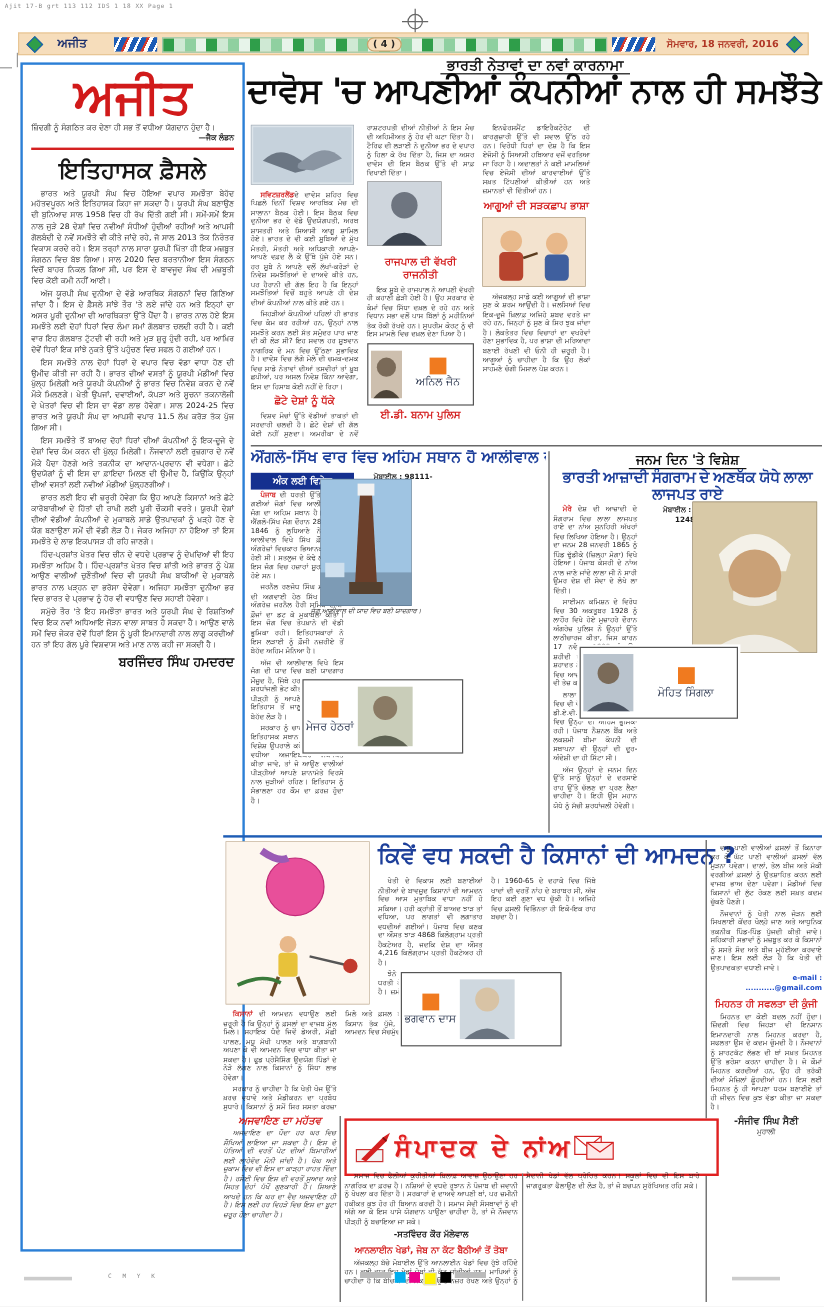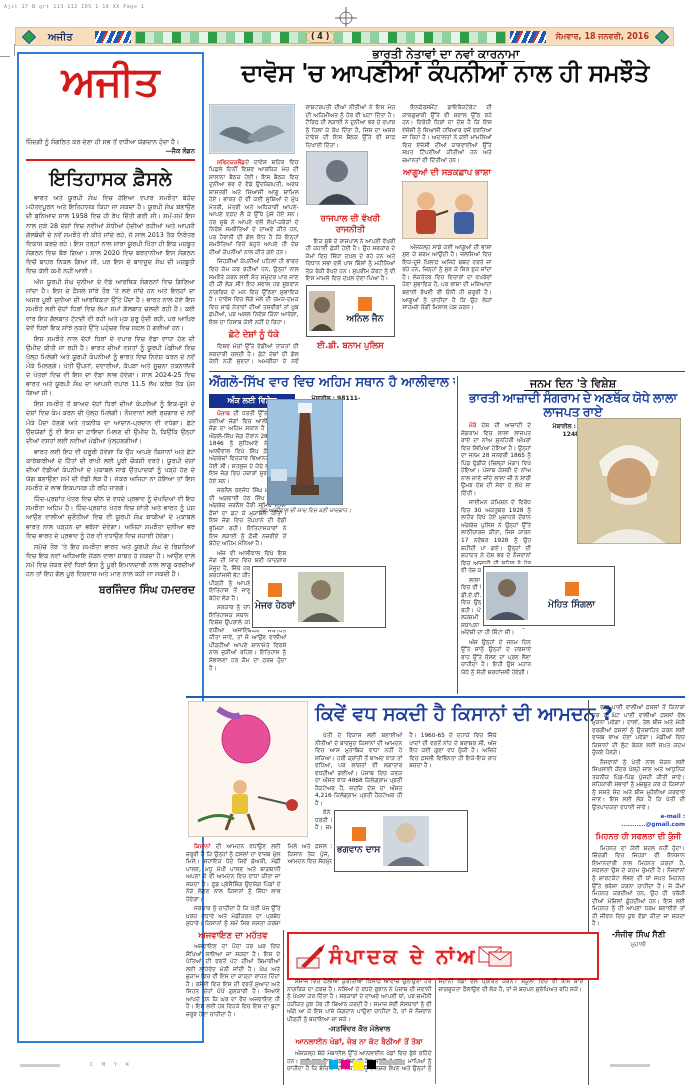--- a/index.html
+++ b/index.html
@@ -16,45 +16,45 @@
   .band-date{font-weight:bold;font-size:8px;color:#b03524;}
   .diamond{width:8px;height:8px;background:#2f9e4a;border:1px solid #1d5cb5;transform:rotate(45deg);}
   .sq-strip{height:11px;background:repeating-linear-gradient(90deg,#2f9e4a 0 9px,#cfe9d4 9px 18px,#8fd0a0 18px 27px,#e7f4ea 27px 36px);border:1px solid #9bc9a8;}
   .stripes{height:12px;width:36px;background:repeating-linear-gradient(115deg,#1d5cb5 0 4px,#ffffff 4px 6px,#1d5cb5 6px 10px,#d23a2e 10px 12px,#ffffff 12px 15px);}
   .page-pill{background:#f6ddbb;border:1px solid #caa36b;border-radius:8px;font-size:8px;font-weight:bold;color:#222;
              padding:0 4px;line-height:10px;}
   
   .edit-box{border:2px solid #2b7fd6;background:#fff;}
   .masthead-title{color:#d11a1a;font-weight:bold;font-size:40px;text-align:center;line-height:1.05;}
   .tagline-oval{display:inline-block;border:1.5px solid #222;border-radius:50%;padding:2px 12px;font-size:9px;font-weight:bold;color:#222;}
-  .quote{font-size:6.4px;color:#222;text-align:justify;line-height:1.35;margin-top:36px;}
+  .quote{font-size:6.4px;color:#222;text-align:justify;line-height:1.35;}
   .quote-author{display:block;text-align:right;font-weight:bold;}
   .red-rule{height:2px;background:#d42020;}
   .edit-head{font-size:19px;font-weight:bold;color:#151515;text-align:center;}
   .body-txt{font-size:5.8px;line-height:1.3;text-align:justify;color:#1a1a1a;}
   .body-txt p{margin:0 0 2px 0;text-indent:8px;}
   .edit-byline{text-align:right;font-weight:bold;font-size:10.5px;color:#111;}
   
   .kicker{font-weight:bold;font-size:12px;color:#111;text-align:center;}
   .kicker span{border-bottom:1.5px solid #111;padding:0 6px;}
-  .main-head{font-weight:900;font-size:24px;color:#0c0c0c;text-align:center;line-height:1.05;letter-spacing:-.5px;}
+  .main-head{font-weight:900;font-size:28px;color:#0c0c0c;text-align:center;line-height:1.05;letter-spacing:-.5px;}
   .blue-head{color:#1d3f9a;font-weight:bold;}
   .sub{color:#d42020;font-weight:bold;font-size:8.5px;text-align:center;margin:3px 0;text-indent:0;break-inside:avoid;}
   .lead{color:#d42020;font-weight:bold;}
   .cols{column-gap:7px;column-fill:auto;}
   .c5{column-count:5;}
   .c4{column-count:4;}
   .c3{column-count:3;}
   .c2{column-count:2;}
   .imgblock{break-inside:avoid;margin:0 0 2px 0;}
   .contact{font-weight:bold;font-size:6px;text-align:center;text-indent:0;}
   
   .acard{background:#fff;border:1px solid #555;box-shadow:0 0 0 2px #fff;display:flex;align-items:center;gap:3px;padding:2px;}
   .acard .sqlogo{width:14px;height:14px;background:#f07a1f;flex:0 0 auto;}
-  .acard .aname{font-weight:bold;font-size:9px;color:#15223d;flex:1;text-align:center;}
+  .acard .aname{font-weight:normal;font-size:9px;color:#15223d;flex:1;text-align:center;}
   .vline{background:#555;width:1px;}
   .hline{background:#444;height:1px;}
   .bluline{background:#1d5cb5;height:2px;}
   .caption{font-size:5.5px;font-style:italic;text-align:center;color:#222;}
   .kbox{background:#15308f;color:#fff;font-weight:bold;font-size:8px;text-align:center;line-height:14px;}
   
   .letters-box{border:2px solid #e02020;background:#fff;display:flex;align-items:center;justify-content:flex-start;padding:2px 6px;}
   .letters-title{color:#e02020;font-weight:900;font-size:20px;letter-spacing:3px;text-shadow:1px 1px 0 #f9b9b9;}
   .email{color:#1a49c8;font-weight:bold;font-size:5.8px;text-align:right;text-indent:0;}
   .lb{font-weight:bold;text-align:center;display:block;font-size:7px;}
@@ -207,21 +207,21 @@
     <p class="contact">ਮੋਬਾਈਲ : 92161-12485</p>
   </div>
   <svg class="abs" style="left:577px;top:418px;" width="104" height="126">
     <rect width="104" height="126" fill="#d8c9a7"></rect>
     <path d="M22 44 q30 -34 60 0 l-4 14 l-52 0 z" fill="#f4f1e8"></path>
     <circle cx="52" cy="62" r="22" fill="#caa177"></circle>
     <path d="M34 74 q18 12 36 0 l0 8 q-18 10 -36 0 z" fill="#eeeae0"></path>
     <path d="M14 126 q38 -30 76 0 z" fill="#efece4"></path>
     <rect x="0" y="0" width="104" height="126" fill="none" stroke="#8a7b5c"></rect>
   </svg>
-  <div class="abs acard" style="left:483px;top:566px;width:126px;height:54px;">
+  <div class="abs acard" style="left:483px;top:539px;width:126px;height:54px;">
     <svg width="42" height="48">
       <rect width="42" height="48" fill="#b9c3cd"></rect>
       <circle cx="21" cy="16" r="9" fill="#7a6a58"></circle>
       <path d="M3 48 q18 -16 36 0 z" fill="#4a5260"></path>
     </svg>
     <div style="flex:1;">
       <div class="sqlogo" style="margin:0 auto 3px;"></div>
       <div class="aname">ਮੋਹਿਤ ਸਿੰਗਲਾ</div>
     </div>
   </div>
@@ -267,21 +267,21 @@
     <p>ਵਾਧੂ ਪਾਣੀ ਵਾਲੀਆਂ ਫ਼ਸਲਾਂ ਤੋਂ ਕਿਨਾਰਾ ਕਰ ਕੇ ਘੱਟ ਪਾਣੀ ਵਾਲੀਆਂ ਫ਼ਸਲਾਂ ਵੱਲ ਮੁੜਨਾ ਪਵੇਗਾ। ਦਾਲਾਂ, ਤੇਲ ਬੀਜ ਅਤੇ ਮੱਕੀ ਵਰਗੀਆਂ ਫ਼ਸਲਾਂ ਨੂੰ ਉਤਸ਼ਾਹਿਤ ਕਰਨ ਲਈ ਵਾਜਬ ਭਾਅ ਦੇਣਾ ਪਵੇਗਾ। ਮੰਡੀਆਂ ਵਿਚ ਕਿਸਾਨਾਂ ਦੀ ਲੁੱਟ ਰੋਕਣ ਲਈ ਸਖ਼ਤ ਕਦਮ ਚੁੱਕਣੇ ਪੈਣਗੇ।</p>
     <p>ਨੌਜਵਾਨਾਂ ਨੂੰ ਖੇਤੀ ਨਾਲ ਜੋੜਨ ਲਈ ਸਿਖਲਾਈ ਕੇਂਦਰ ਖੋਲ੍ਹੇ ਜਾਣ ਅਤੇ ਆਧੁਨਿਕ ਤਕਨੀਕ ਪਿੰਡ-ਪਿੰਡ ਪੁੱਜਦੀ ਕੀਤੀ ਜਾਵੇ। ਸਹਿਕਾਰੀ ਸਭਾਵਾਂ ਨੂੰ ਮਜ਼ਬੂਤ ਕਰ ਕੇ ਕਿਸਾਨਾਂ ਨੂੰ ਸਸਤੇ ਸੰਦ ਅਤੇ ਬੀਜ ਮੁਹੱਈਆ ਕਰਵਾਏ ਜਾਣ। ਇਸ ਲਈ ਲੋੜ ਹੈ ਕਿ ਖੇਤੀ ਦੀ ਉਤਪਾਦਕਤਾ ਵਧਾਈ ਜਾਵੇ।</p>
     <p class="email">e-mail : ...........@gmail.com</p>
     <div class="sub" style="font-size:8px;">ਮਿਹਨਤ ਹੀ ਸਫਲਤਾ ਦੀ ਕੁੰਜੀ</div>
     <p>ਮਿਹਨਤ ਦਾ ਕੋਈ ਬਦਲ ਨਹੀਂ ਹੁੰਦਾ। ਜ਼ਿੰਦਗੀ ਵਿਚ ਜਿਹੜਾ ਵੀ ਇਨਸਾਨ ਇਮਾਨਦਾਰੀ ਨਾਲ ਮਿਹਨਤ ਕਰਦਾ ਹੈ, ਸਫਲਤਾ ਉਸ ਦੇ ਕਦਮ ਚੁੰਮਦੀ ਹੈ। ਨੌਜਵਾਨਾਂ ਨੂੰ ਸ਼ਾਰਟਕੱਟ ਲੱਭਣ ਦੀ ਥਾਂ ਸਖ਼ਤ ਮਿਹਨਤ ਉੱਤੇ ਭਰੋਸਾ ਕਰਨਾ ਚਾਹੀਦਾ ਹੈ। ਜੋ ਕੌਮਾਂ ਮਿਹਨਤ ਕਰਦੀਆਂ ਹਨ, ਉਹ ਹੀ ਤਰੱਕੀ ਦੀਆਂ ਮੰਜ਼ਿਲਾਂ ਛੂੰਹਦੀਆਂ ਹਨ। ਇਸ ਲਈ ਮਿਹਨਤ ਨੂੰ ਹੀ ਆਪਣਾ ਧਰਮ ਬਣਾਈਏ ਤਾਂ ਹੀ ਜੀਵਨ ਵਿਚ ਕੁਝ ਵੱਡਾ ਕੀਤਾ ਜਾ ਸਕਦਾ ਹੈ।</p>
     <span class="lb" style="font-size:8px;">-ਸੰਜੀਵ ਸਿੰਘ ਸੈਣੀ</span>
     <span class="lb" style="font-weight:normal;font-size:6px;">ਮੁਹਾਲੀ</span>
   </div>
 
   <div class="abs vline" style="left:283px;top:930px;height:155px;"></div>
-  <div class="abs" style="left:186px;top:930px;width:94px;">
+  <div class="abs" style="left:186px;top:930px;width:94px;font-style:italic;">
     <div class="sub" style="font-size:8.5px;margin:0 0 2px;">ਅਜਵਾਇਣ ਦਾ ਮਹੱਤਵ</div>
     <div class="body-txt">
       <p>ਅਜਵਾਇਣ ਦਾ ਪੌਦਾ ਹਰ ਘਰ ਵਿਚ ਸੌਖਿਆਂ ਲਾਇਆ ਜਾ ਸਕਦਾ ਹੈ। ਇਸ ਦੇ ਪੱਤਿਆਂ ਦੀ ਵਰਤੋਂ ਪੇਟ ਦੀਆਂ ਬਿਮਾਰੀਆਂ ਲਈ ਲਾਹੇਵੰਦ ਮੰਨੀ ਜਾਂਦੀ ਹੈ। ਖੰਘ ਅਤੇ ਜ਼ੁਕਾਮ ਵਿਚ ਵੀ ਇਸ ਦਾ ਕਾੜ੍ਹਾ ਰਾਹਤ ਦਿੰਦਾ ਹੈ। ਰਸੋਈ ਵਿਚ ਇਸ ਦੀ ਵਰਤੋਂ ਸੁਆਦ ਅਤੇ ਸਿਹਤ ਦੋਹਾਂ ਪੱਖੋਂ ਗੁਣਕਾਰੀ ਹੈ। ਸਿਆਣੇ ਆਖਦੇ ਹਨ ਕਿ ਘਰ ਦਾ ਵੈਦ ਅਜਵਾਇਣ ਹੀ ਹੈ। ਇਸ ਲਈ ਹਰ ਵਿਹੜੇ ਵਿਚ ਇਸ ਦਾ ਬੂਟਾ ਜ਼ਰੂਰ ਹੋਣਾ ਚਾਹੀਦਾ ਹੈ।</p>
     </div>
   </div>
 
   <div class="abs letters-box" style="left:287px;top:932px;width:296px;height:40px;">
     <svg width="34" height="28">
       <rect x="2" y="16" width="22" height="10" fill="#f2f2f2" stroke="#c33"></rect>
       <path d="M6 24 L24 6 L30 2 L27 9 L10 26 Z" fill="#d42020"></path>

